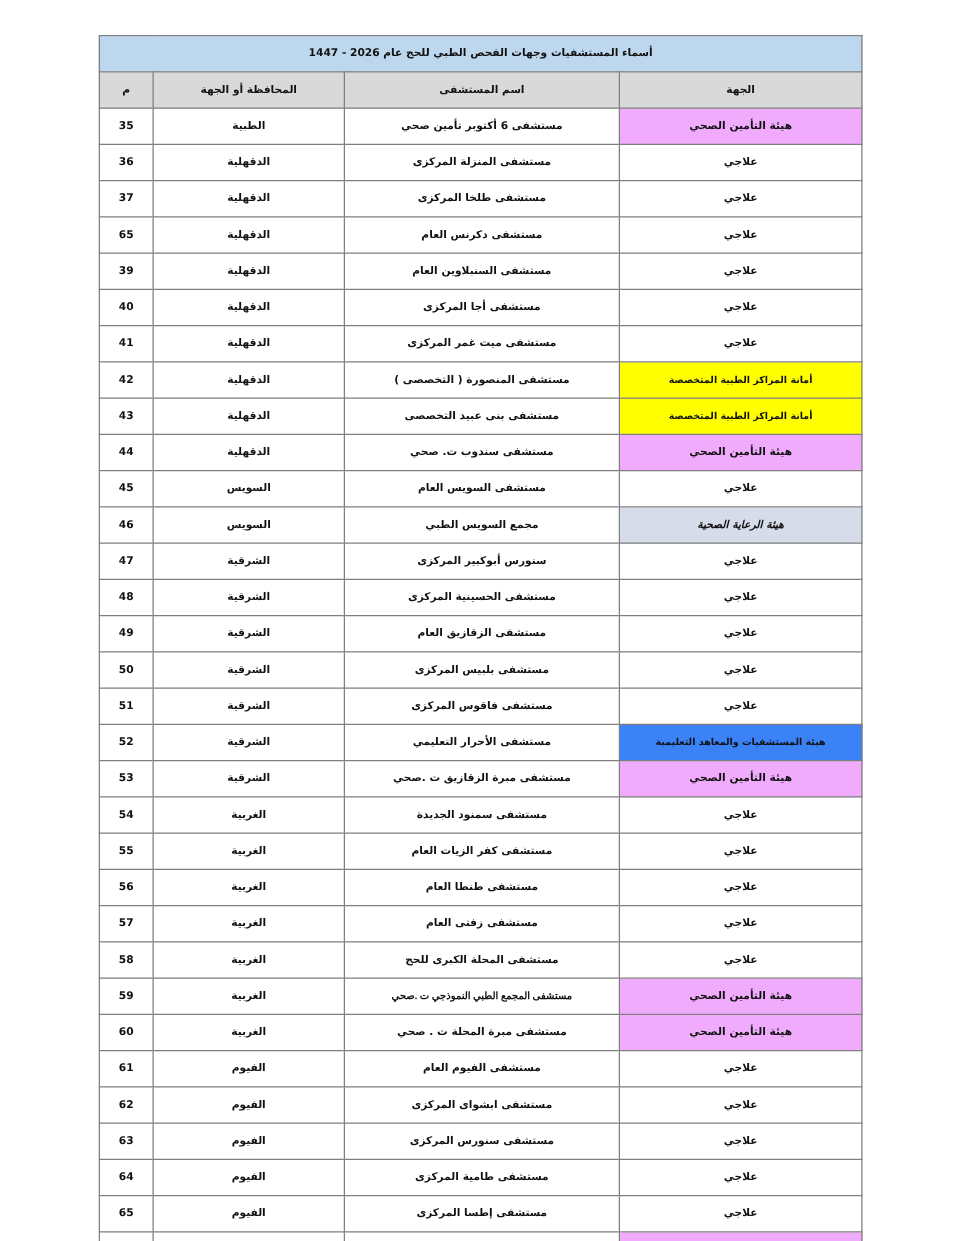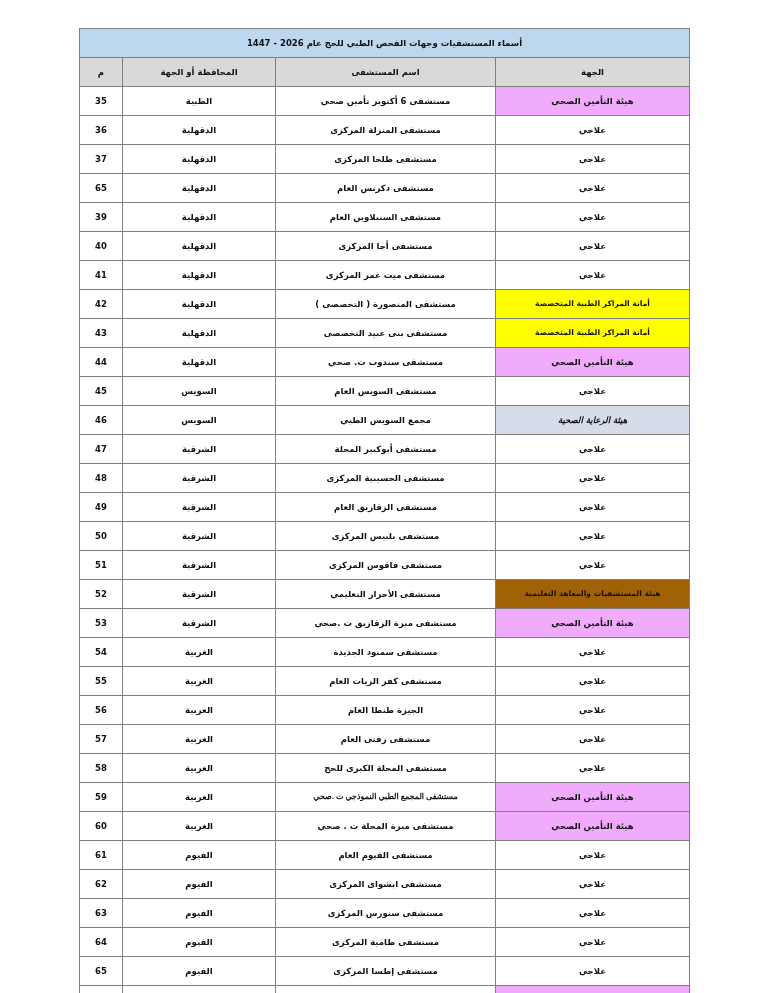--- a/index.html
+++ b/index.html
@@ -75,21 +75,21 @@
     height: 16px;
     font-size: 8px;
     font-weight: bold;
   }
 
   
   .bg-plain  { background: #ffffff; }
   .bg-green  { background: #f0abfc; }
   .bg-yellow { background: #ffff00; }
   .bg-blue   { background: #d6dce9; font-style: italic; }
-  .bg-orange { background: #a16207; }
+  .bg-orange { background: #3b82f6; }
 
   .cell-auth { font-size: 8.5px; }
   .cell-auth.long { font-size: 7.6px; letter-spacing: -0.1px; }
   .cell-name { font-size: 8.5px; }
   .cell-name.long { font-size: 8px; font-family: Liberation Serif, serif; }
   .cell-num  { font-size: 9px; }
   .cell-gov  { font-size: 8.5px; }
 </style>
 </head>
 <body>
@@ -182,21 +182,21 @@
             <td class="cell-num bg-plain">45</td>
           </tr>
           <tr class="data-row">
             <td class="cell-auth bg-blue">هيئة الرعاية الصحية</td>
             <td class="cell-name bg-plain">مجمع السويس الطبي</td>
             <td class="cell-gov bg-plain">السويس</td>
             <td class="cell-num bg-plain">46</td>
           </tr>
           <tr class="data-row">
             <td class="cell-auth bg-plain">علاجي</td>
-            <td class="cell-name bg-plain">مستشفى أبوكبير المحلة</td>
+            <td class="cell-name bg-plain">سنورس أبوكبير المركزى</td>
             <td class="cell-gov bg-plain">الشرقية</td>
             <td class="cell-num bg-plain">47</td>
           </tr>
           <tr class="data-row">
             <td class="cell-auth bg-plain">علاجي</td>
             <td class="cell-name bg-plain">مستشفى الحسينية المركزى</td>
             <td class="cell-gov bg-plain">الشرقية</td>
             <td class="cell-num bg-plain">48</td>
           </tr>
           <tr class="data-row">
@@ -236,21 +236,21 @@
             <td class="cell-num bg-plain">54</td>
           </tr>
           <tr class="data-row">
             <td class="cell-auth bg-plain">علاجي</td>
             <td class="cell-name bg-plain">مستشفى كفر الزيات العام</td>
             <td class="cell-gov bg-plain">الغربية</td>
             <td class="cell-num bg-plain">55</td>
           </tr>
           <tr class="data-row">
             <td class="cell-auth bg-plain">علاجي</td>
-            <td class="cell-name bg-plain">الجيزة طنطا العام</td>
+            <td class="cell-name bg-plain">مستشفى طنطا العام</td>
             <td class="cell-gov bg-plain">الغربية</td>
             <td class="cell-num bg-plain">56</td>
           </tr>
           <tr class="data-row">
             <td class="cell-auth bg-plain">علاجي</td>
             <td class="cell-name bg-plain">مستشفى زفتى العام</td>
             <td class="cell-gov bg-plain">الغربية</td>
             <td class="cell-num bg-plain">57</td>
           </tr>
           <tr class="data-row">

